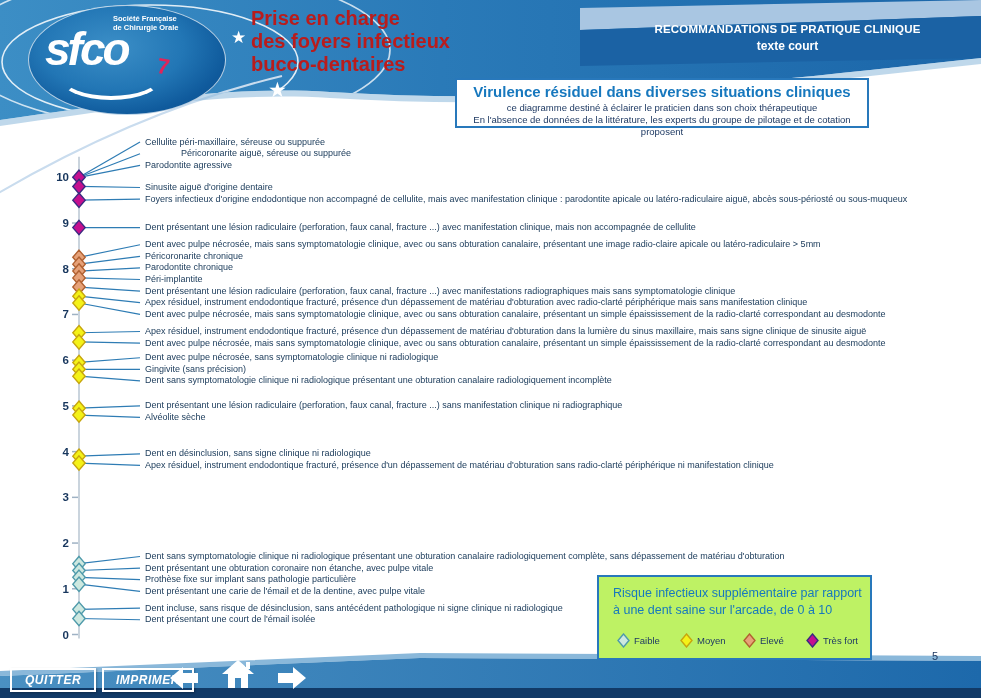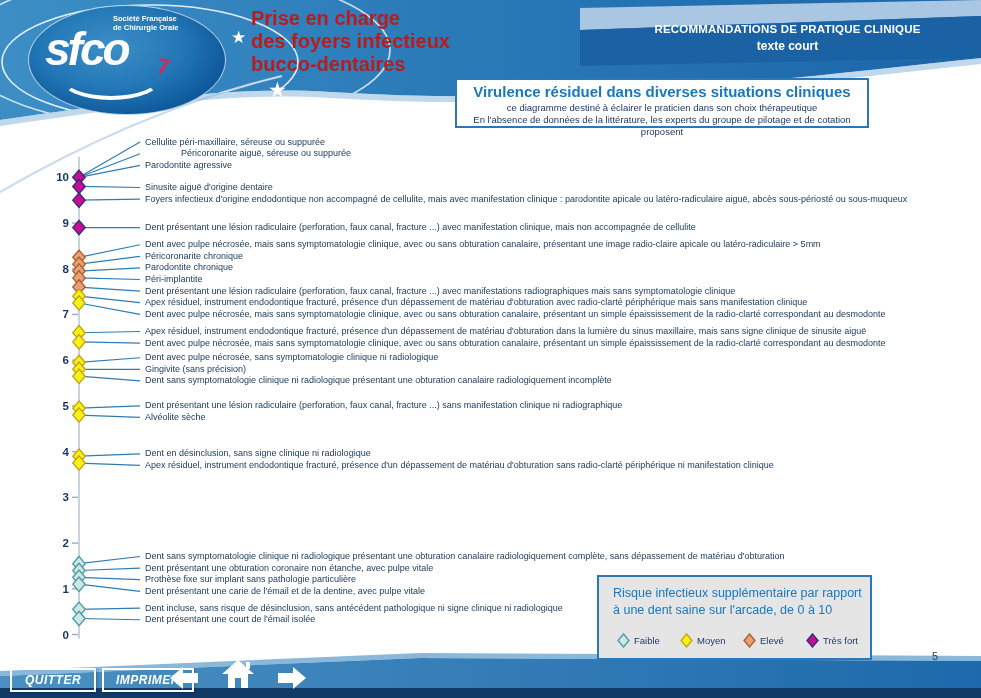--- a/index.html
+++ b/index.html
@@ -27,21 +27,21 @@
   .hdr-right2{position:absolute;left:600px;top:39px;width:375px;text-align:center;color:#ffffff;
         font-size:12px;font-weight:bold;}
   
   .info-box{position:absolute;left:455px;top:78px;width:410px;height:46px;background:#ffffff;
         border:2px solid #2878bb;text-align:center;}
   .info-title{color:#1778be;font-size:15px;font-weight:bold;margin-top:3px;}
   .info-sub{color:#1f3a63;font-size:9.5px;line-height:12px;margin-top:2px;}
   
   .chart-label{position:absolute;white-space:nowrap;font-size:9px;color:#21405f;line-height:11px;}
   
-  .legend-box{position:absolute;left:597px;top:575px;width:271px;height:81px;background:#e5e5e5;
+  .legend-box{position:absolute;left:597px;top:575px;width:271px;height:81px;background:#bef264;
         border:2px solid #2878bb;}
   .legend-title{color:#1778be;font-size:12.5px;line-height:17px;margin:8px 0 0 14px;}
   .legend-items{display:flex;gap:0;margin:14px 0 0 18px;}
   .legend-item{display:flex;align-items:center;width:63px;}
   .legend-item svg{margin-right:4px;}
   .legend-item span{font-size:9.5px;color:#1f3a63;}
   .page-num{position:absolute;left:918px;top:650px;width:20px;text-align:right;color:#1f3a63;font-size:11px;}
   
   .btn{position:absolute;top:668px;height:20px;border:2px solid #ffffff;color:#ffffff;
        font-size:12px;font-weight:bold;letter-spacing:.5px;display:flex;align-items:center;

